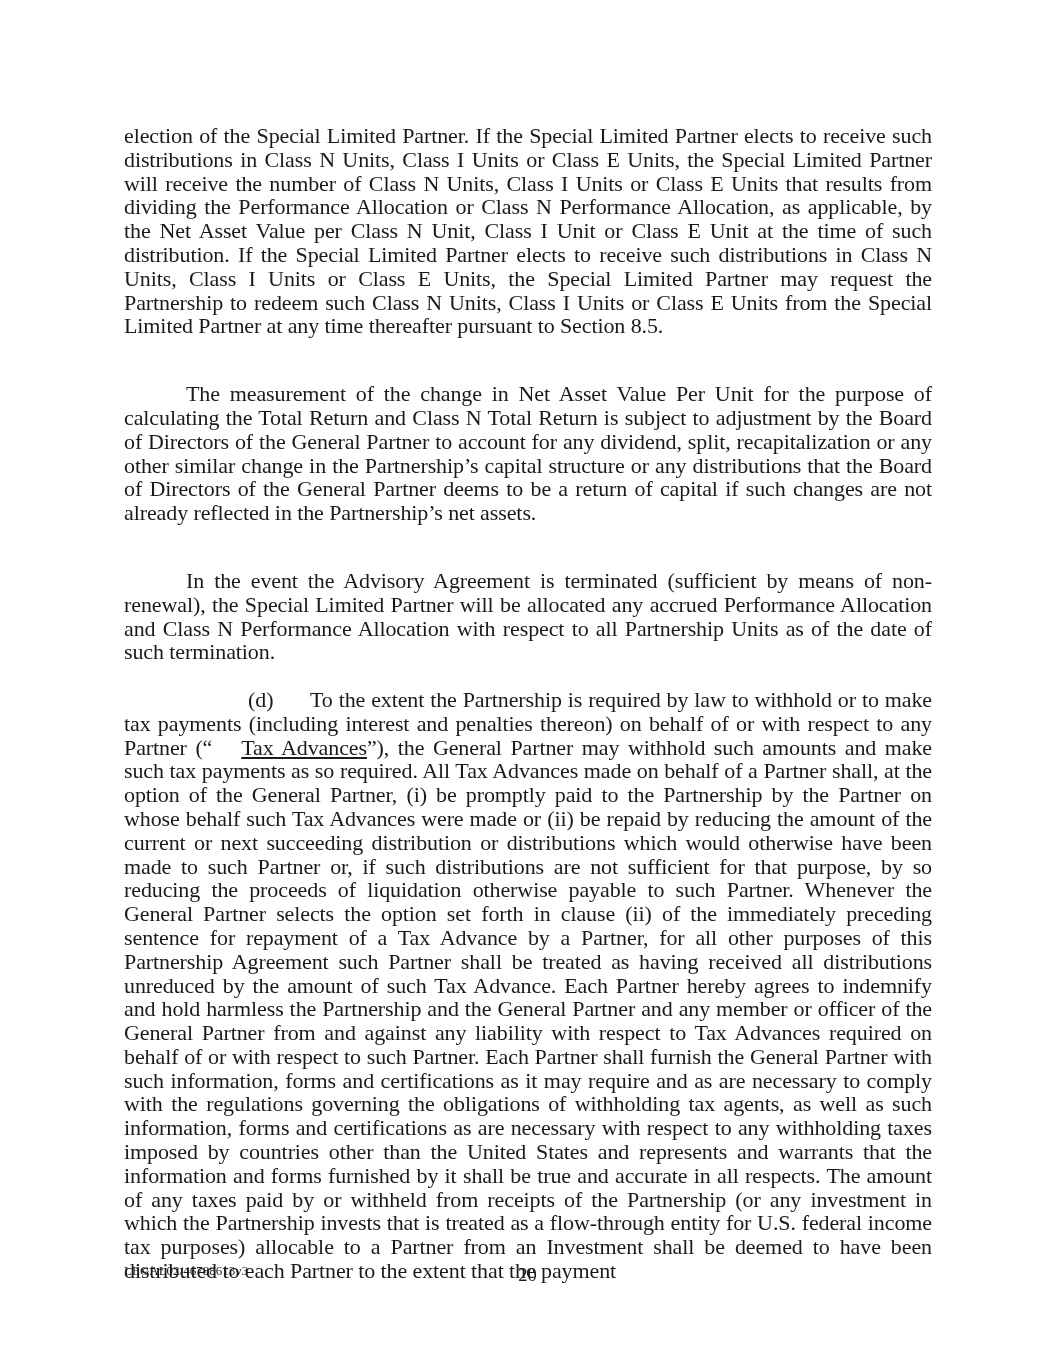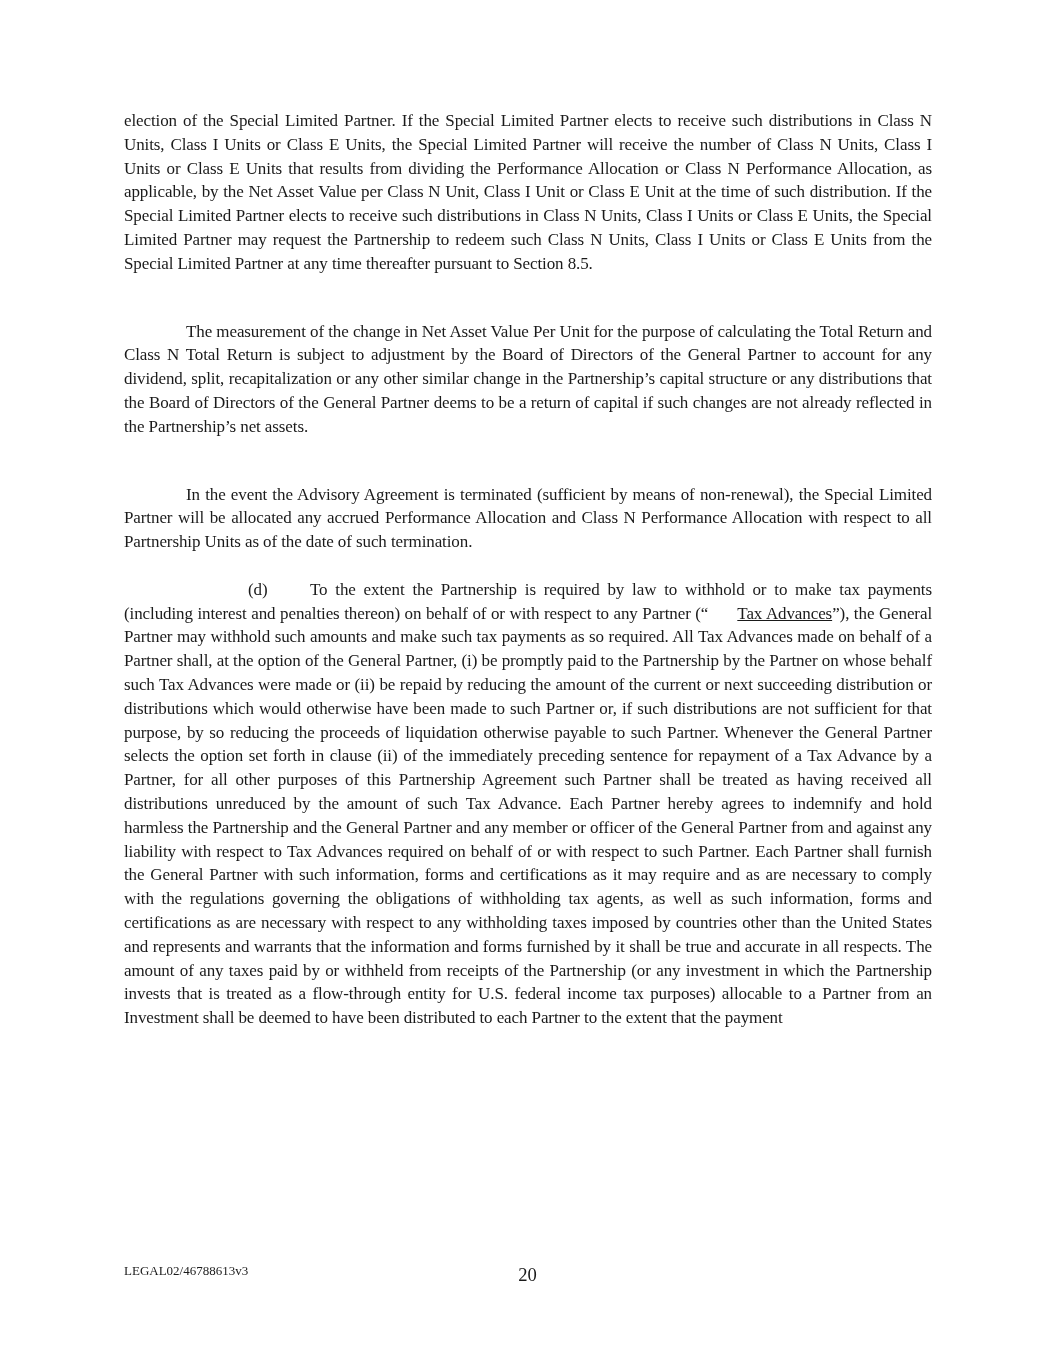--- a/index.html
+++ b/index.html
@@ -1,19 +1,19 @@
 <!DOCTYPE html>
 <html><head>
 <meta charset="utf-8">
 <style>
   html, body { margin: 0; padding: 0; background: #ffffff; }
   body { width: 1055px; height: 1365px; position: relative; overflow: hidden; }
   .page {
-    position: absolute; left: 124px; top: 109px; width: 808px;
-    font-family: "Liberation Serif", serif; font-size: 17px; line-height: 23.8px;
+    position: absolute; left: 124px; top: 124px; width: 808px;
+    font-family: "Liberation Serif", serif; font-size: 22px; line-height: 23.8px;
     color: #1a1a1a; letter-spacing: -0.1px;
   }
   .para { margin: 0 0 23.8px 0; text-align: justify; text-align-last: left; }
   .para.indent { text-indent: 62px; margin-top: 44px; }
   .para.sub { text-indent: 124px; }
   .para.first { text-indent: 0; }
   .label { display: inline-block; width: 62px; text-indent: 0; }
   .ul { text-decoration: underline; margin-left: 29px; }
   .page-number {
     position: absolute; left: 0; width: 1055px; top: 1264px; text-align: center;

